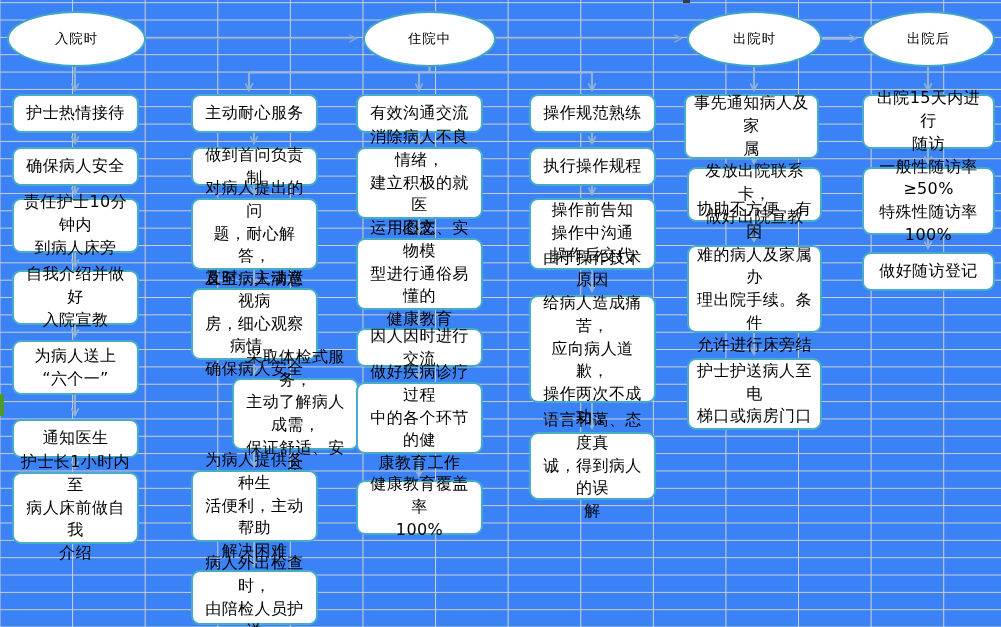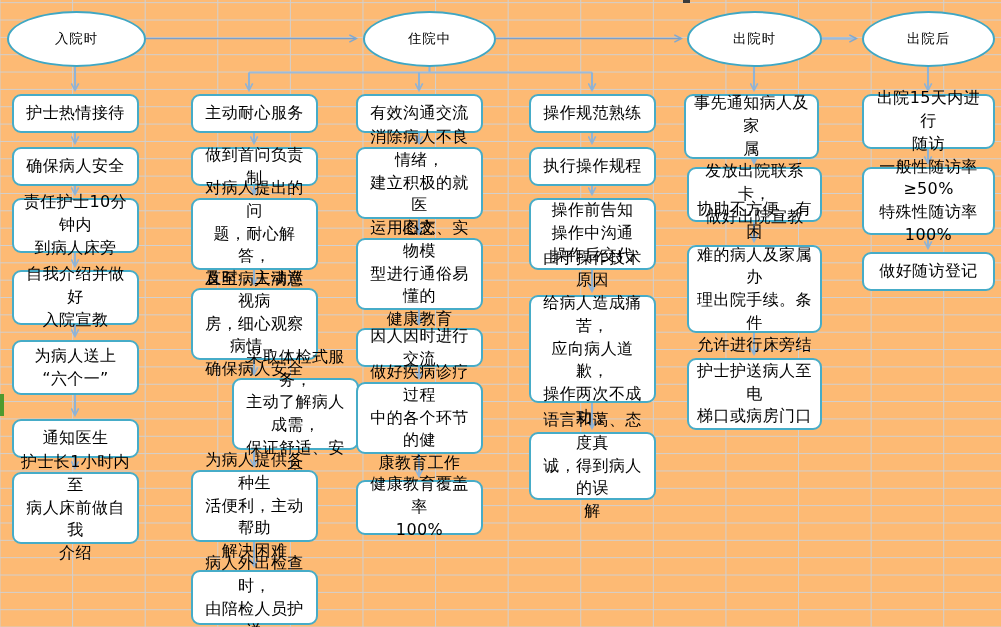--- a/index.html
+++ b/index.html
@@ -6,21 +6,21 @@
   html,body{margin:0;padding:0;}
   body{
     font-family:"DejaVu Sans","Liberation Sans",sans-serif;
     background:#ffffff;
   }
   #canvas{
     position:relative;
     width:1001px;
     height:627px;
     overflow:hidden;
-    background:#fdba74;
+    background:#3b82f6;
   }
   
   #grid{
     position:absolute;
     left:0;top:0;
     width:1001px;height:627px;
     background-image:
       linear-gradient(to right,#d0d0d0 1px,transparent 1px),
       linear-gradient(to bottom,#d0d0d0 1px,transparent 1px);
     background-size:72.6px 17.35px;

